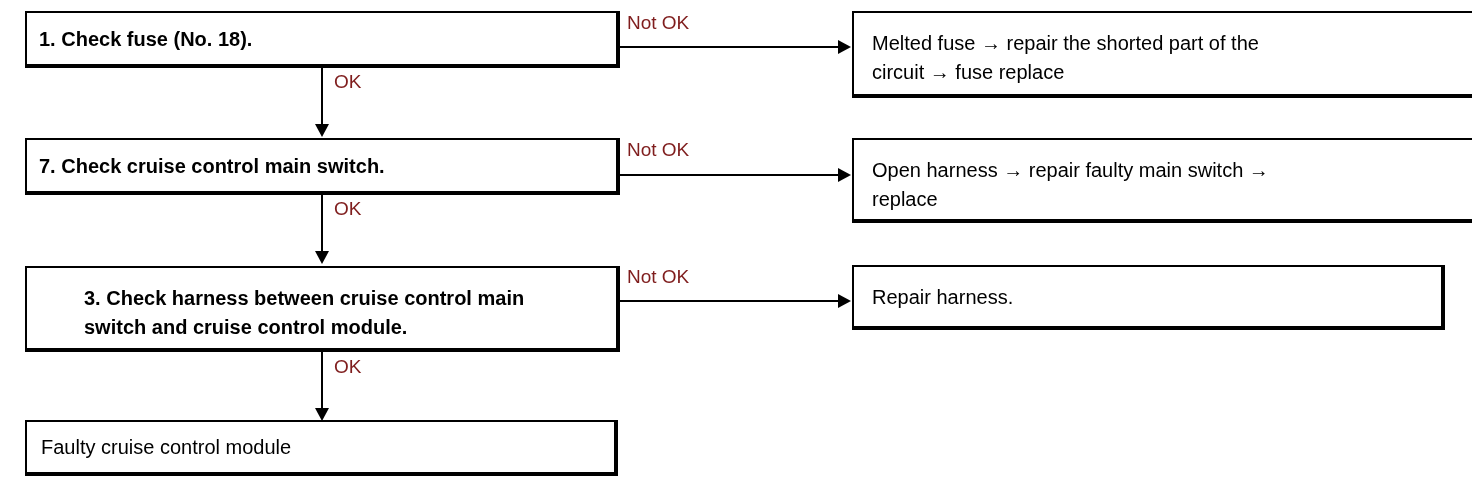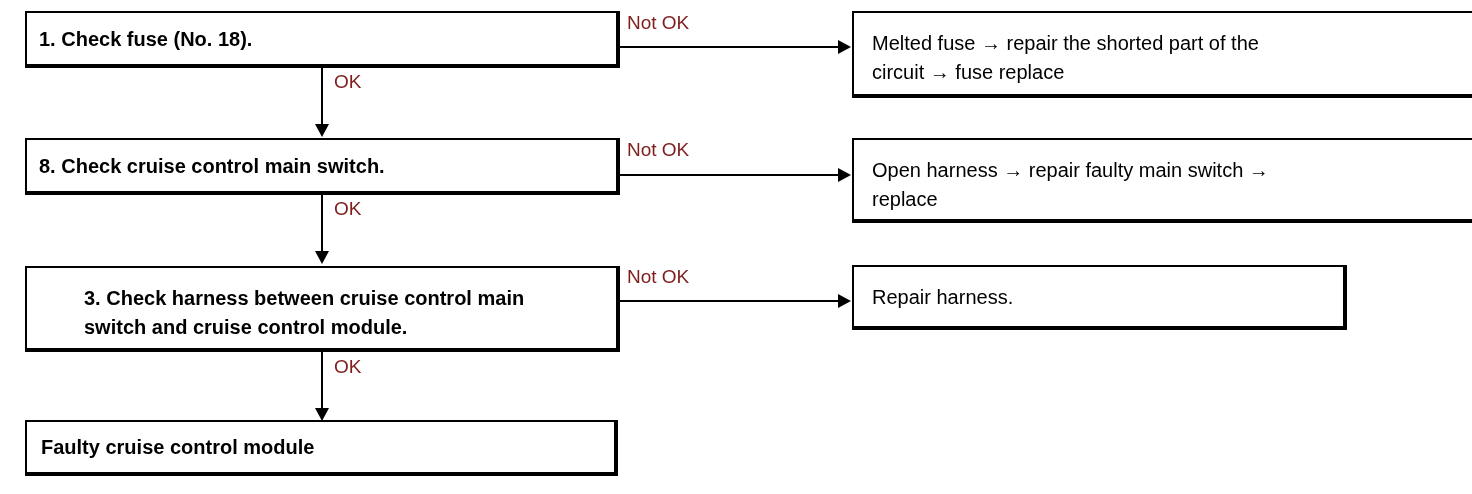--- a/index.html
+++ b/index.html
@@ -49,21 +49,21 @@
     transform: none;
     margin-left: 45px;
   }
   .fc-box.result .box-text {
     font-weight: normal;
     top: 16px;
     transform: none;
     left: 18px;
   }
   .fc-box.terminal .box-text {
-    font-weight: bold;
+    font-weight: normal;
   }
 
   
   .v-line {
     position: absolute;
     width: 2px;
     background: #000000;
   }
   .h-line {
     position: absolute;
@@ -112,21 +112,21 @@
   <div class="fc-box result heavy" style="left:852px; top:11px; width:688px; height:87px;">
     <div class="box-text">Melted fuse → repair the shorted part of the
 circuit → fuse replace</div>
   </div>
 
   <div class="v-line" style="left:321px; top:68px; height:58px;"></div>
   <div class="arrow-down" style="left:315px; top:124px;"></div>
   <div class="edge-label" style="left:334px; top:71px;">OK</div>
 
   <div class="fc-box step heavy" style="left:25px; top:138px; width:595px; height:57px;">
-    <div class="box-text">8.  Check cruise control main switch.</div>
+    <div class="box-text">7.  Check cruise control main switch.</div>
   </div>
 
   <div class="h-line" style="left:620px; top:174px; width:220px;"></div>
   <div class="arrow-right" style="left:838px; top:168px;"></div>
   <div class="edge-label" style="left:627px; top:139px;">Not OK</div>
 
   <div class="fc-box result heavy" style="left:852px; top:138px; width:681px; height:85px;">
     <div class="box-text">Open harness → repair faulty main switch →
 replace</div>
   </div>
@@ -137,21 +137,21 @@
 
   <div class="fc-box step two-line heavy" style="left:25px; top:266px; width:595px; height:86px;">
     <div class="box-text">3.  Check harness between cruise control main
 switch and cruise control module.</div>
   </div>
 
   <div class="h-line" style="left:620px; top:300px; width:220px;"></div>
   <div class="arrow-right" style="left:838px; top:294px;"></div>
   <div class="edge-label" style="left:627px; top:266px;">Not OK</div>
 
-  <div class="fc-box result heavy" style="left:852px; top:265px; width:495px; height:65px;">
+  <div class="fc-box result heavy" style="left:852px; top:265px; width:593px; height:65px;">
     <div class="box-text">Repair harness.</div>
   </div>
 
   <div class="v-line" style="left:321px; top:352px; height:58px;"></div>
   <div class="arrow-down" style="left:315px; top:408px;"></div>
   <div class="edge-label" style="left:334px; top:356px;">OK</div>
 
   <div class="fc-box terminal heavy" style="left:25px; top:420px; width:593px; height:56px;">
     <div class="box-text">Faulty cruise control module</div>
   </div>

